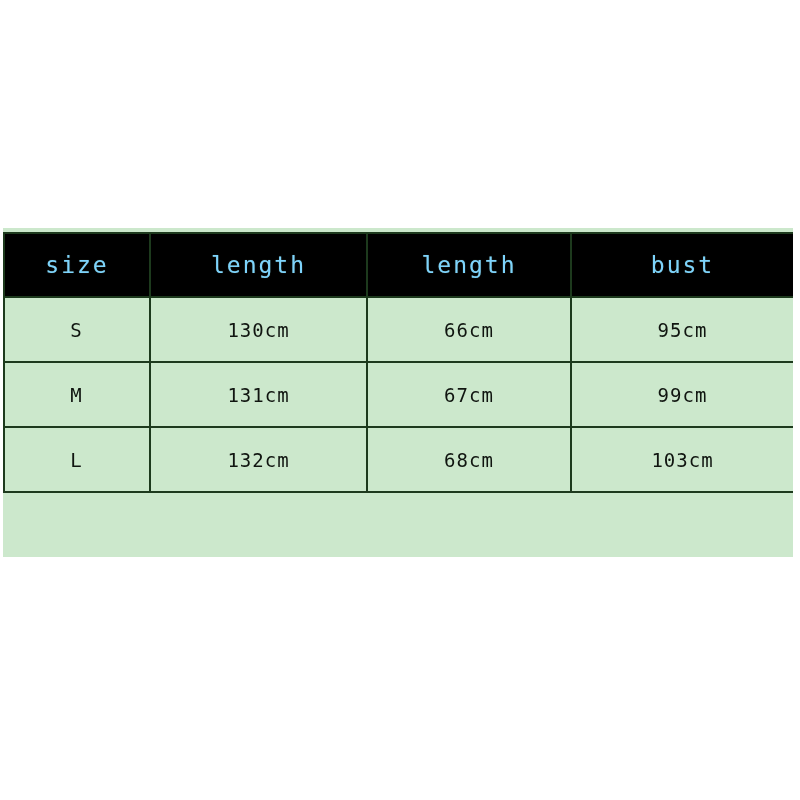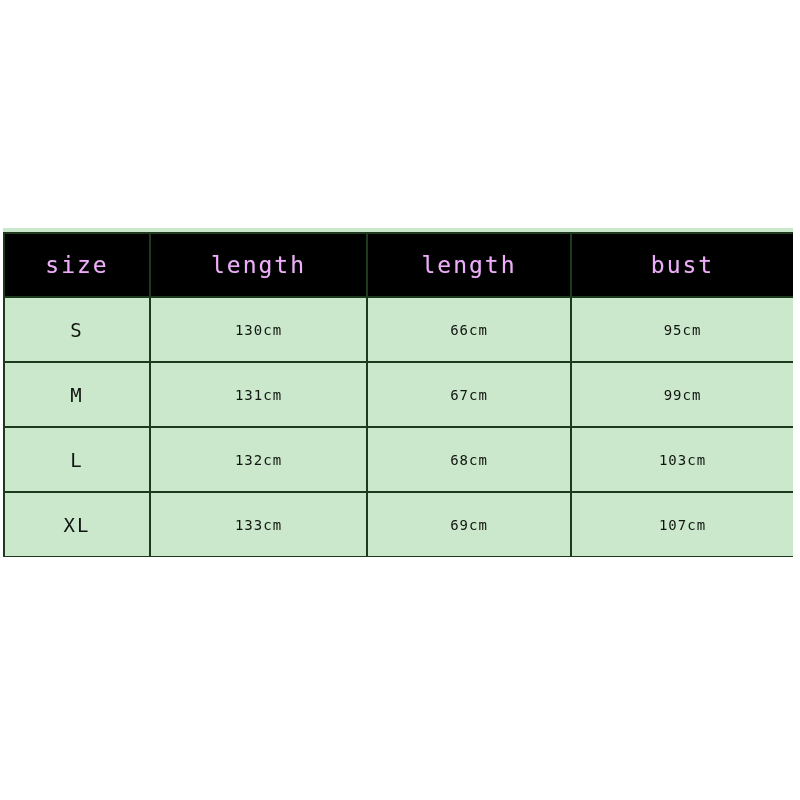--- a/index.html
+++ b/index.html
@@ -58,36 +58,36 @@
   }
 
   
   col.c-size   { width: 146px; }
   col.c-length { width: 217px; }
   col.c-sleeve { width: 204px; }
   col.c-bust   { width: 223px; }
 
   thead th {
     background: #000000;
-    color: #f0abfc;
+    color: #7dd3fc;
     height: 62px;
     font-size: 23px;
     letter-spacing: 2px;
     border-color: #000000;
     border-left-color: #000000;
     border-right-color: #000000;
     border-top-color: #14301a;
     text-shadow: 0 0 1px rgba(120,150,120,0.55);
   }
 
   tbody td {
     background: #cce8cc;
     color: #101510;
     height: 63px;
-    font-size: 14px;
+    font-size: 19px;
     letter-spacing: 1px;
   }
 
   tbody td.size-cell {
     font-size: 19px;
     letter-spacing: 2px;
   }
 </style>
 </head>
 <body>
@@ -124,24 +124,18 @@
           <td>131cm</td>
           <td>67cm</td>
           <td>99cm</td>
         </tr>
         <tr>
           <td class="size-cell">L</td>
           <td>132cm</td>
           <td>68cm</td>
           <td>103cm</td>
         </tr>
-        <tr>
-          <td class="size-cell">XL</td>
-          <td>133cm</td>
-          <td>69cm</td>
-          <td>107cm</td>
-        </tr>
 
       </tbody>
     </table>
 
   </div>
 </div>
 
 </body></html>

